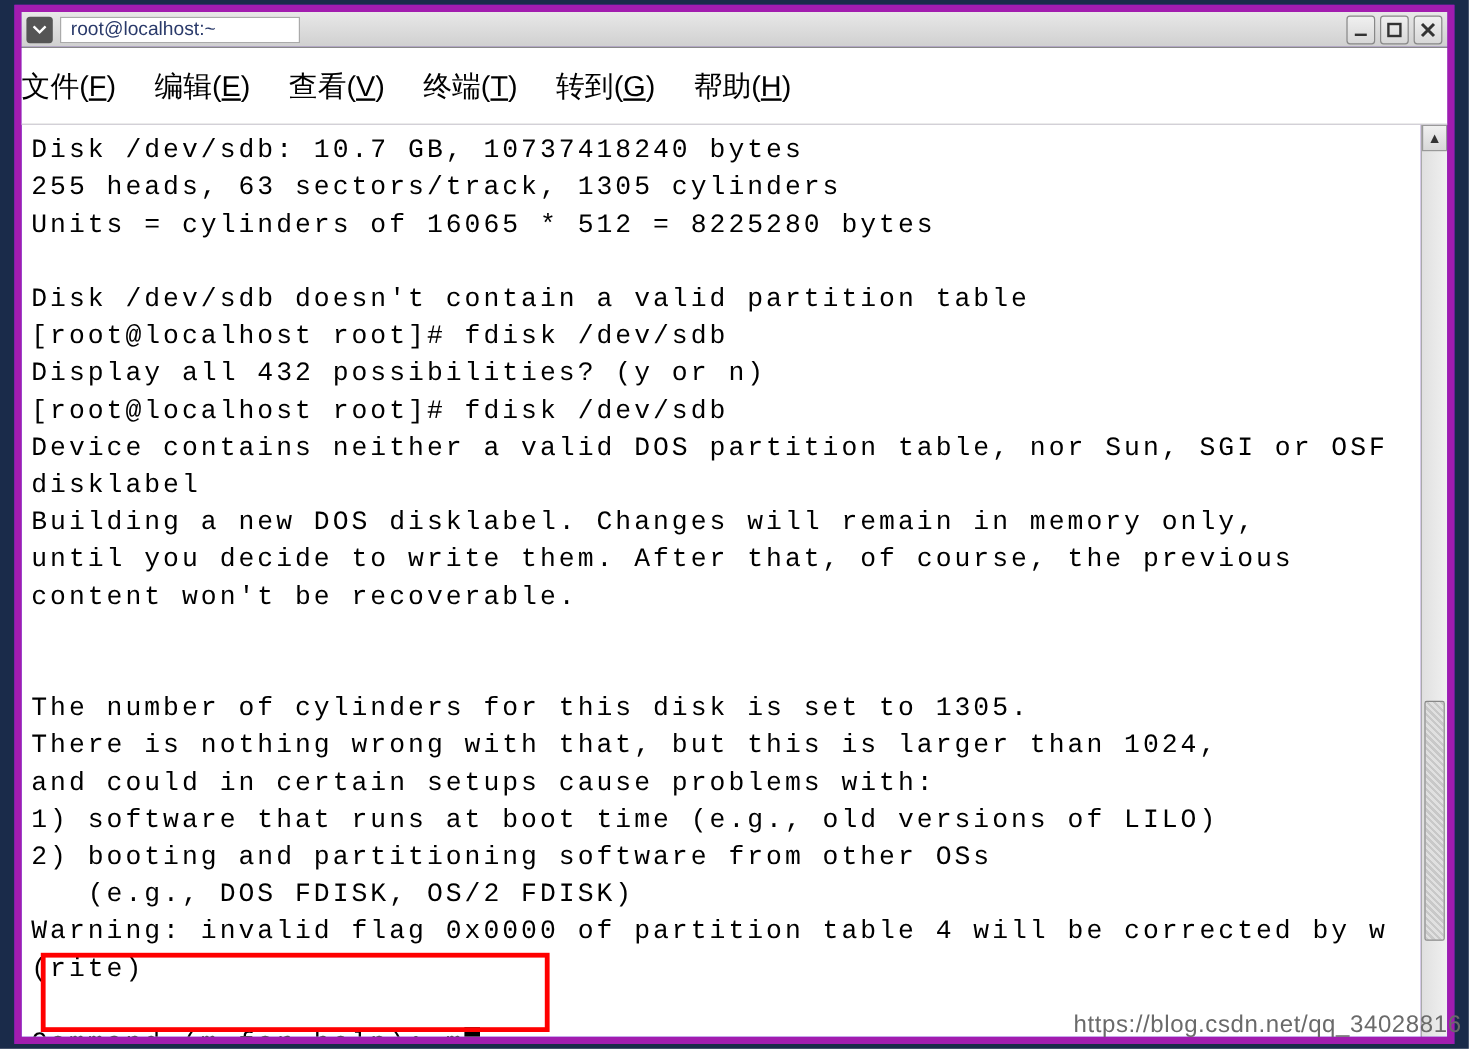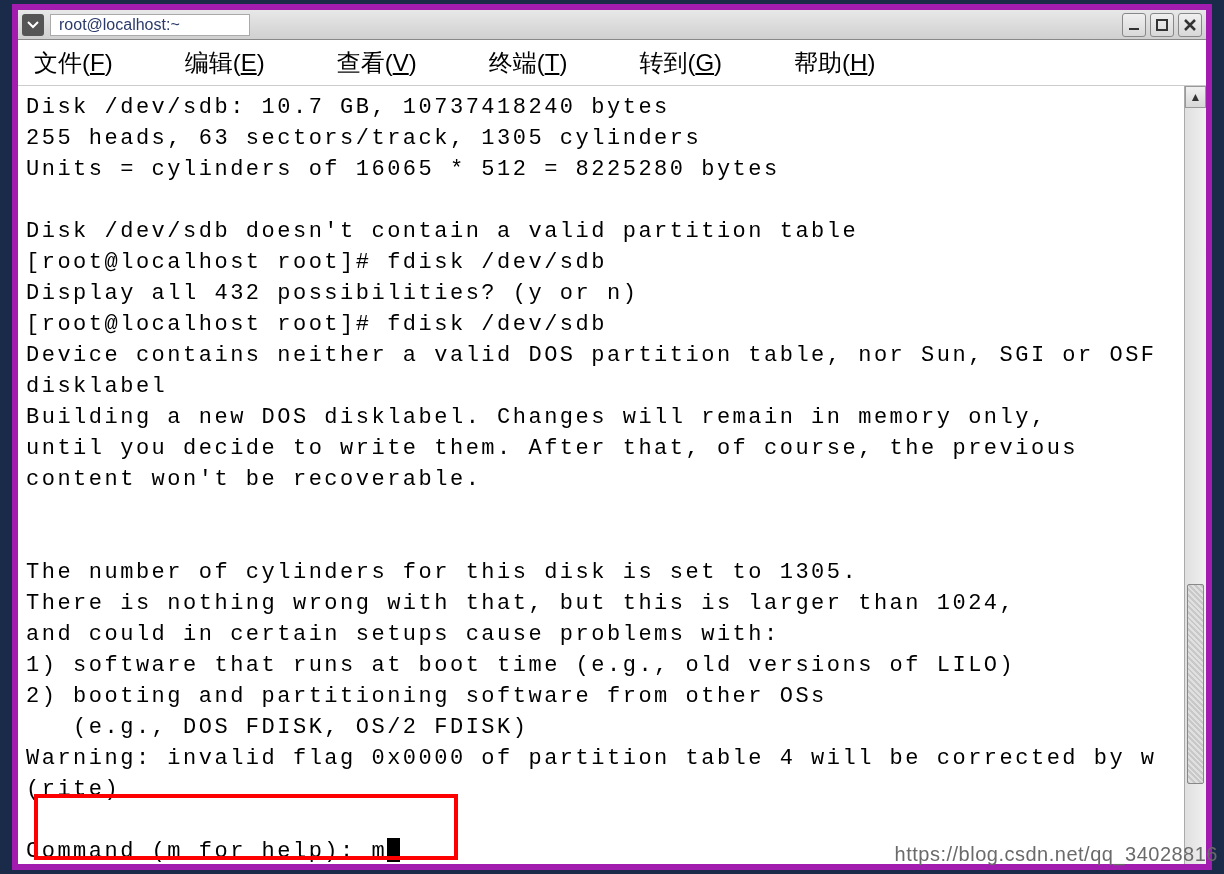--- a/index.html
+++ b/index.html
@@ -65,27 +65,27 @@
       border: 1px solid #888;
       border-radius: 3px;
       display: flex;
       align-items: center;
       justify-content: center;
       font-size: 16px;
       font-weight: bold;
       color: #333;
     }
     .menubar {
-      height: 46px;
+      height: 64px;
       background: #fff;
       border-bottom: 1px solid #ccc;
       display: flex;
       align-items: center;
-      padding: 0 16px;
-      gap: 72px;
+      padding: 0 0;
+      gap: 32px;
     }
     .menu-item {
       font-size: 24px;
       color: #000;
       cursor: pointer;
     }
     .menu-item u { text-decoration: underline; }
     .content-area {
       flex: 1;
       display: flex;

